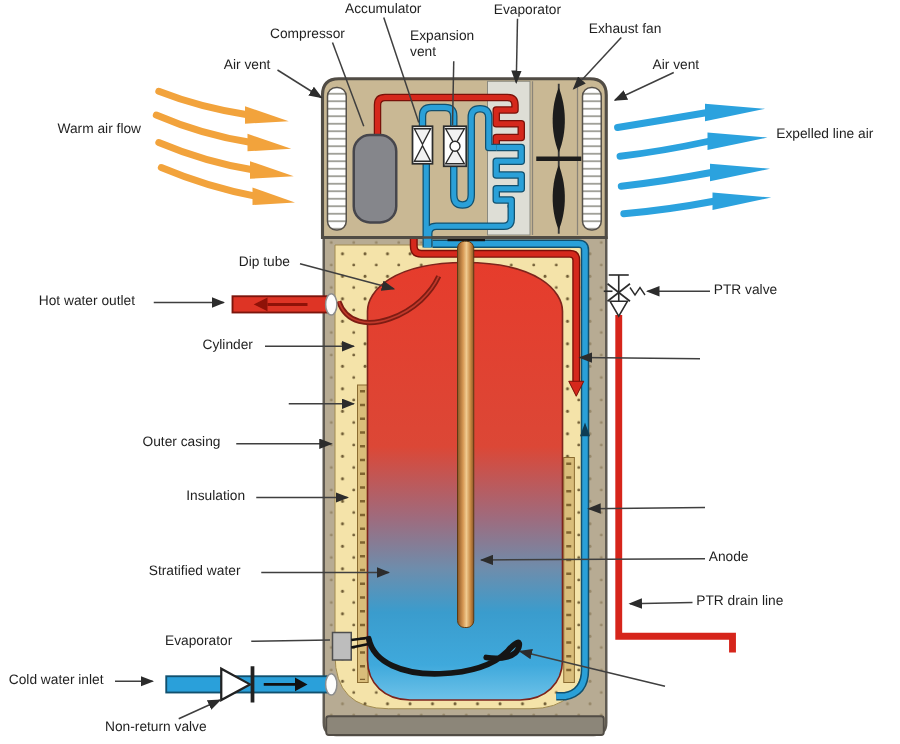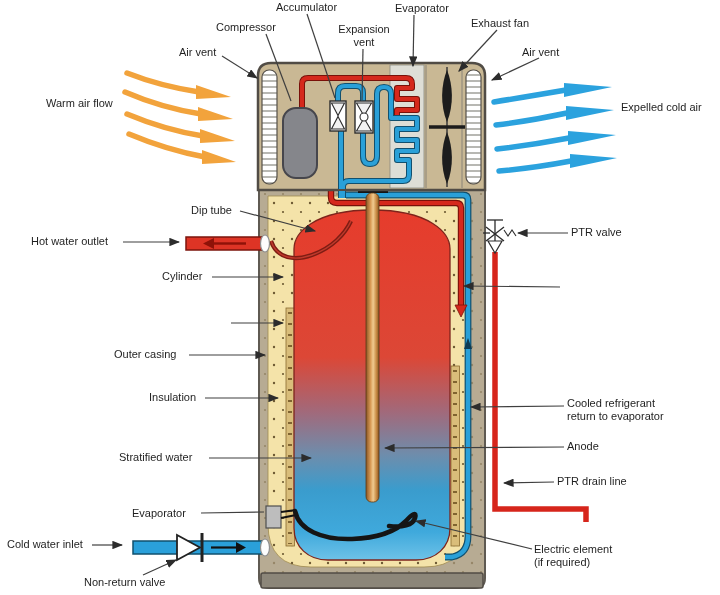--- a/index.html
+++ b/index.html
@@ -6,21 +6,21 @@
   #stage{
     position:relative;width:720px;height:595px;background:#ffffff;overflow:hidden;
     font-family:"Liberation Sans","DejaVu Sans",sans-serif;
   }
   #art{position:absolute;left:0;top:0;}
   .lbl{
     position:absolute;font-size:11px;line-height:12.5px;color:#1f1f1f;
     white-space:nowrap;
   }
   .lbl span{display:block;}
-  .center{text-align:center;}
+  .center{}
 </style>
 </head>
 <body>
 
 <div id="stage">
 
 <svg id="art" width="720" height="595" viewBox="0 0 720 595">
   <defs>
     <linearGradient id="waterGrad" x1="0" y1="210" x2="0" y2="560" gradientUnits="userSpaceOnUse">
       <stop offset="0" stop-color="#e63c2c"></stop>
@@ -230,35 +230,27 @@
 <div class="lbl" style="left:179px;top:46px">Air vent</div>
 <div class="lbl" style="left:216px;top:21px">Compressor</div>
 <div class="lbl" style="left:276px;top:1px">Accumulator</div>
 <div class="lbl center" style="left:328px;top:23px;width:72px">
   <span>Expansion</span>
   <span>vent</span>
 </div>
 <div class="lbl" style="left:395px;top:2px">Evaporator</div>
 <div class="lbl" style="left:471px;top:17px">Exhaust fan</div>
 <div class="lbl" style="left:522px;top:46px">Air vent</div>
-<div class="lbl" style="left:621px;top:101px">Expelled cold air</div>
+<div class="lbl" style="left:621px;top:101px">Expelled line air</div>
 <div class="lbl" style="left:31px;top:235px">Hot water outlet</div>
 <div class="lbl" style="left:191px;top:204px">Dip tube</div>
 <div class="lbl" style="left:162px;top:270px">Cylinder</div>
 <div class="lbl" style="left:114px;top:348px">Outer casing</div>
 <div class="lbl" style="left:149px;top:391px">Insulation</div>
 <div class="lbl" style="left:119px;top:451px">Stratified water</div>
 <div class="lbl" style="left:132px;top:507px">Evaporator</div>
 <div class="lbl" style="left:7px;top:538px">Cold water inlet</div>
 <div class="lbl" style="left:84px;top:576px">Non-return valve</div>
 <div class="lbl" style="left:571px;top:226px">PTR valve</div>
-<div class="lbl" style="left:567px;top:397px">
-  <span>Cooled refrigerant</span>
-  <span>return to evaporator</span>
-</div>
 <div class="lbl" style="left:567px;top:440px">Anode</div>
 <div class="lbl" style="left:557px;top:475px">PTR drain line</div>
-<div class="lbl" style="left:534px;top:543px">
-  <span>Electric element</span>
-  <span>(if required)</span>
+
 </div>
 
-</div>
-
 </body></html>

